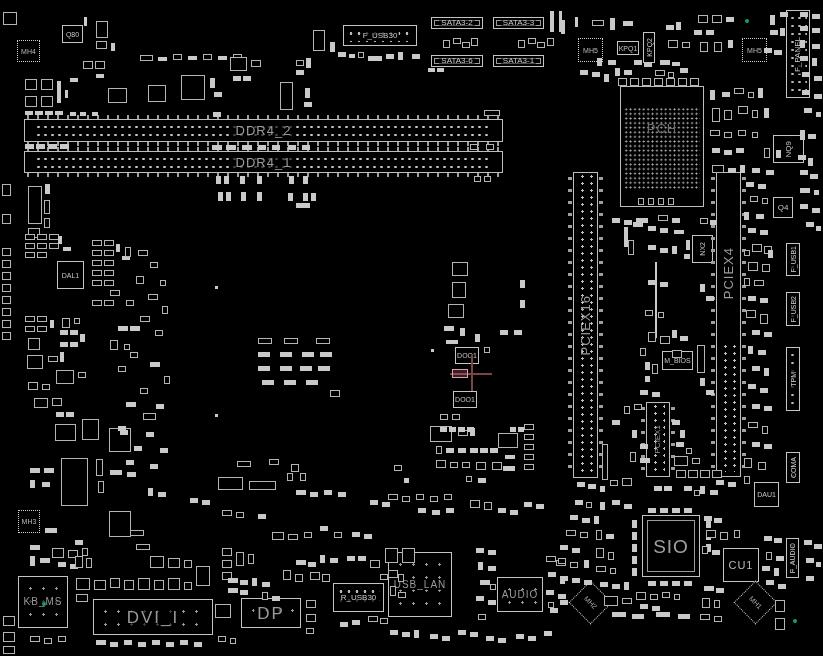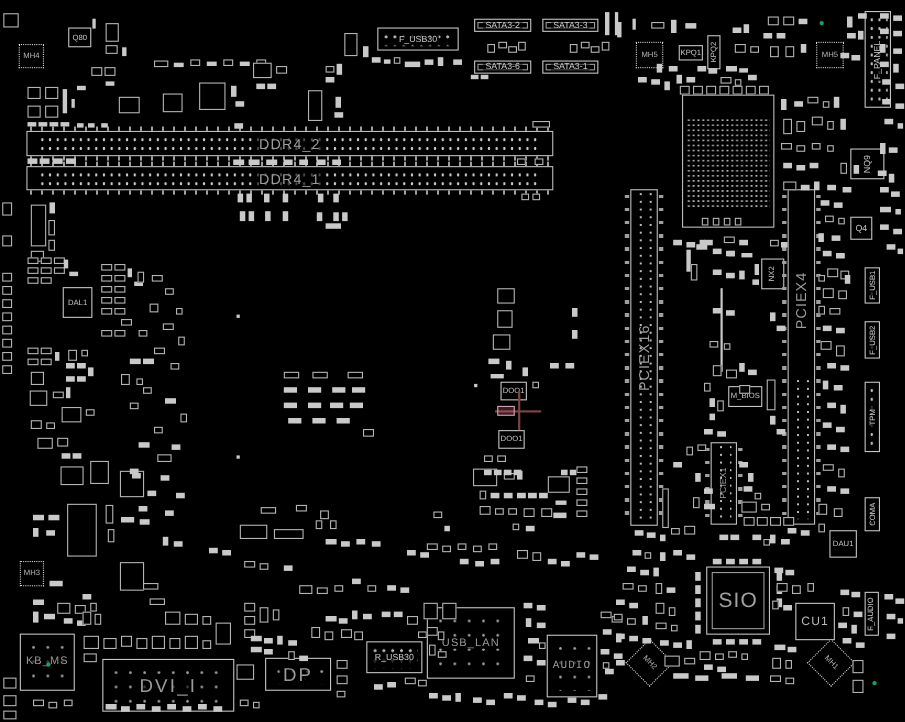--- a/index.html
+++ b/index.html
@@ -137,20 +137,23 @@
       </div>
     </div>
     <div class="comp k-header-v" style="left: 786px; top: 10px; width: 24px; height: 88px;">
       <div class="pins"></div>
       <div class="lbl ls-sm">
         <span class="vlbl">F_PANEL</span>
       </div>
     </div>
     <div class="comp k-bga" style="left: 620px; top: 86px; width: 84px; height: 121px;">
       <div class="dots"></div>
+      <div class="lbl ls-lg">
+        <span>PCH</span>
+      </div>
     </div>
     <div class="comp k-slot-h" style="left: 24px; top: 119px; width: 479px; height: 23px;">
       <div class="dots"></div>
       <div class="lbl ls-lg">
         <span>DDR4_2</span>
       </div>
     </div>
     <div class="comp k-slot-h" style="left: 24px; top: 151px; width: 479px; height: 22px;">
       <div class="dots"></div>
       <div class="lbl ls-lg">
@@ -270,45 +273,45 @@
       <div class="lbl ls-xs">
         <span>MH3</span>
       </div>
     </div>
     <div class="comp k-io" style="left: 18px; top: 576px; width: 50px; height: 52px;">
       <div class="dots"></div>
       <div class="lbl ls-md">
         <span>KB_MS</span>
       </div>
     </div>
-    <div class="comp k-io" style="left: 93px; top: 599px; width: 120px; height: 48px;">
+    <div class="comp k-io" style="left: 93px; top: 599px; width: 120px; height: 36px;">
       <div class="dots"></div>
       <div class="lbl ls-xl">
         <span>DVI_I</span>
       </div>
     </div>
     <div class="comp k-io" style="left: 241px; top: 598px; width: 60px; height: 30px;">
       <div class="dots"></div>
       <div class="lbl ls-xl">
         <span>DP</span>
       </div>
     </div>
     <div class="comp k-header-h" style="left: 333px; top: 583px; width: 51px; height: 29px;">
       <div class="pins"></div>
       <div class="lbl ls-sm">
         <span>R_USB30</span>
       </div>
     </div>
-    <div class="comp k-io" style="left: 388px; top: 552px; width: 80px; height: 65px;">
+    <div class="comp k-io" style="left: 388px; top: 552px; width: 64px; height: 65px;">
       <div class="dots"></div>
       <div class="lbl ls-md">
         <span>USB_LAN</span>
       </div>
     </div>
-    <div class="comp k-io" style="left: 497px; top: 577px; width: 46px; height: 57px; font-family: Liberation Mono, monospace;">
+    <div class="comp k-io" style="left: 497px; top: 577px; width: 46px; height: 35px;">
       <div class="dots"></div>
       <div class="lbl ls-md">
         <span>AUDIO</span>
       </div>
     </div>
     <div class="p" style="left: 3px; top: 12px; width: 14px; height: 13px;"></div>
     <div class="pf" style="left: 84px; top: 17px; width: 3px; height: 9px;"></div>
     <div class="p" style="left: 96px; top: 21px; width: 12px; height: 17px;"></div>
     <div class="p" style="left: 96px; top: 41px; width: 11px; height: 8px;"></div>
     <div class="pf" style="left: 111px; top: 43px; width: 4px; height: 8px;"></div>

